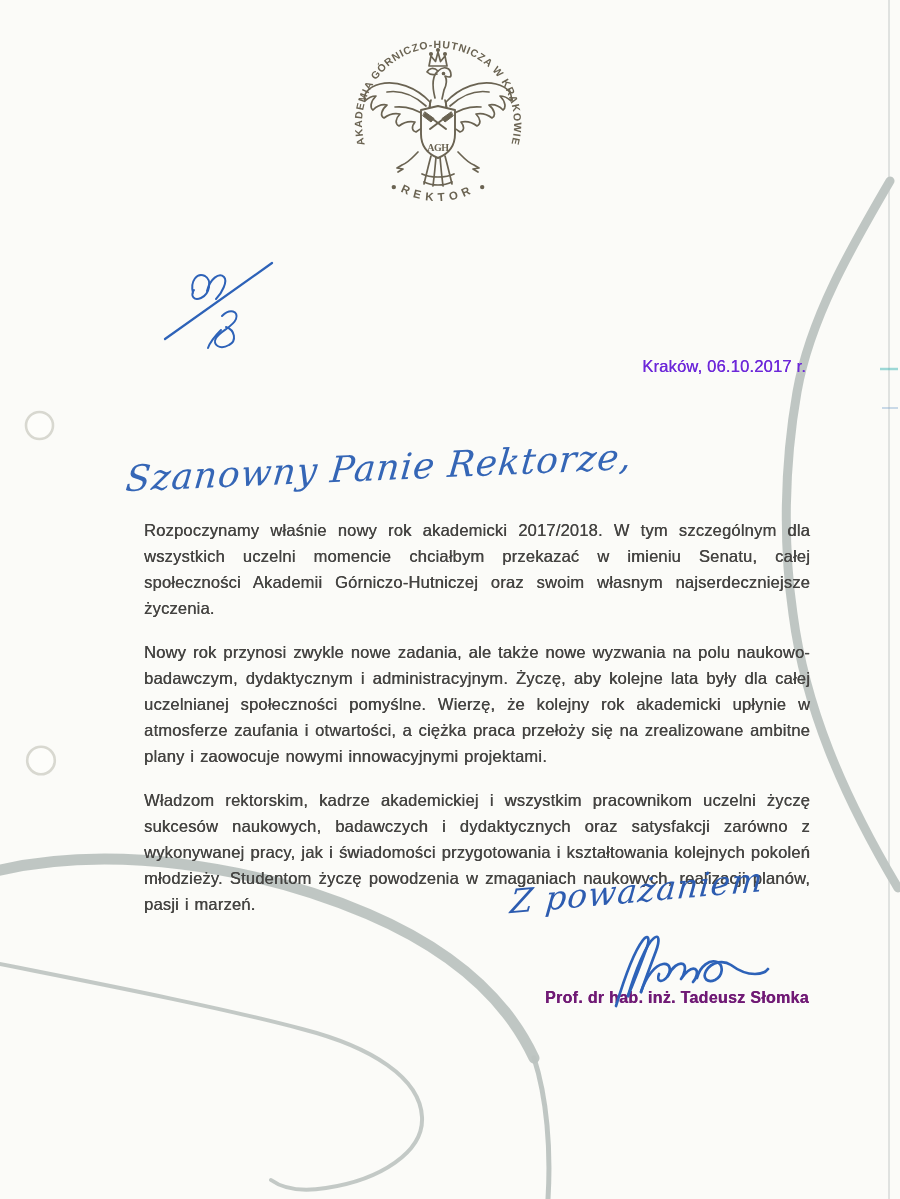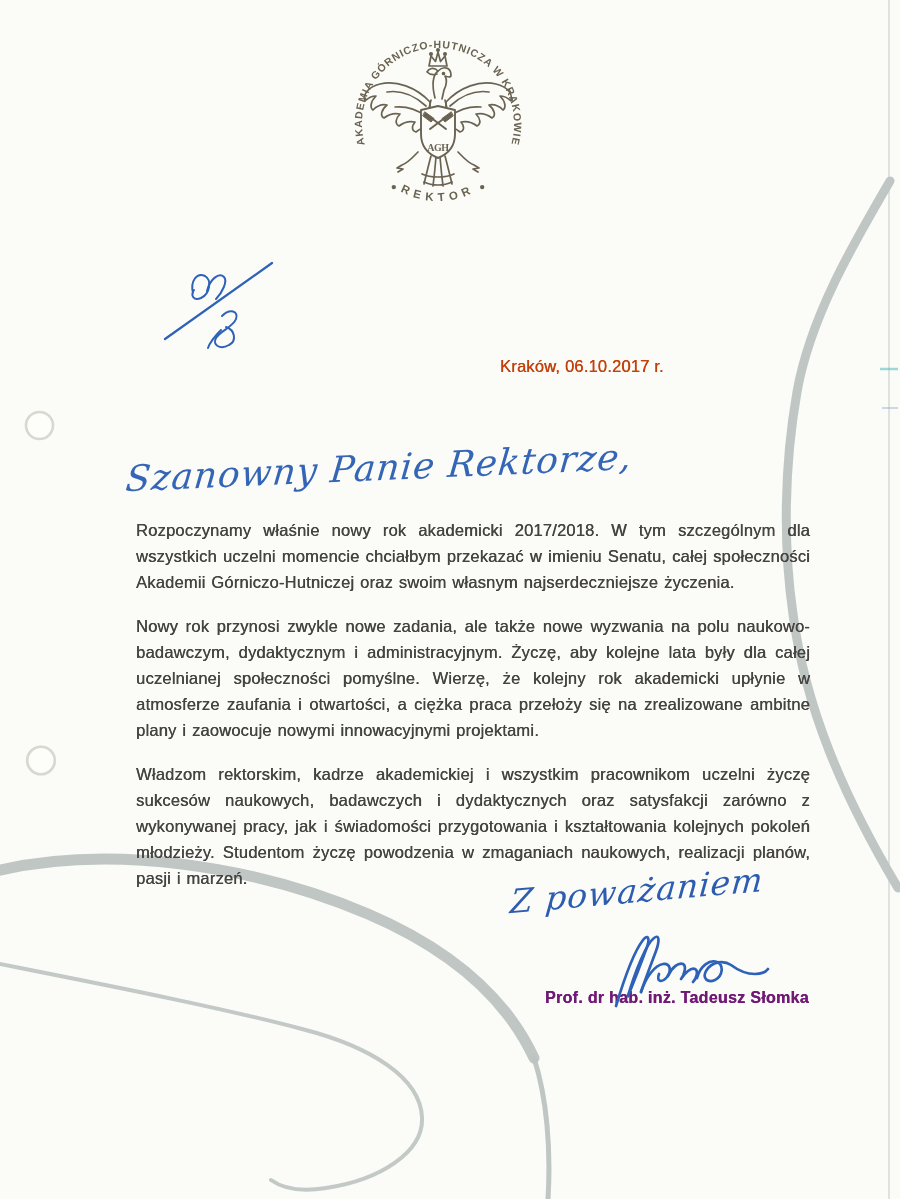--- a/index.html
+++ b/index.html
@@ -11,40 +11,40 @@
   svg{display:block}
   .abs{position:absolute;}
   
   #decor{position:absolute;left:0;top:0;z-index:0;}
   
   .content{z-index:1;}
   
   #ink{position:absolute;left:0;top:0;z-index:2;pointer-events:none;}
 
   #date-line{
-    left:500px;top:357px;width:306px;
-    font-size:16.5px;color:#c2410c;letter-spacing:.2px;
+    left:500px;top:357px;width:306px;text-align:right;
+    font-size:16.5px;color:#6d28d9;letter-spacing:.2px;
     text-shadow:.3px 0 0 currentColor;
   }
   #recipient{
     left:139px;top:396px;font-size:16.5px;font-weight:bold;
     line-height:20px;color:#403f3d;letter-spacing:.2px;
     text-shadow:.3px 0 0 currentColor;
   }
   #salutation{
     left:128px;top:458px;font-family:"DejaVu Serif",serif;font-style:italic;
     font-size:36px;color:#3566b6;white-space:nowrap;letter-spacing:1px;
     transform:rotate(-2.5deg) skewX(-8deg);transform-origin:left top;
   }
   #body-text{
     left:136px;top:517px;width:674px;font-size:16.5px;line-height:26px;
     text-align:justify;letter-spacing:.2px;word-spacing:1px;color:#454442;
     text-shadow:.3px 0 0 currentColor;
   }
-  #body-text p{margin:0 0 18px 0;}
+  #body-text p{margin:0 0 18px 8px;}
   #valediction{
     left:512px;top:882px;font-family:"DejaVu Serif",serif;font-style:italic;
     font-size:33px;color:#2d5cb0;white-space:nowrap;letter-spacing:1px;
     transform:rotate(-5deg) skewX(-10deg);transform-origin:left top;
   }
   #signatory{
     left:545px;top:989px;font-size:16px;font-weight:bold;color:#701a75;
     letter-spacing:.3px;white-space:nowrap;text-shadow:.3px 0 0 currentColor;
   }
   .seal-text{fill:#6a6352;font-family:"Liberation Sans",sans-serif;}

